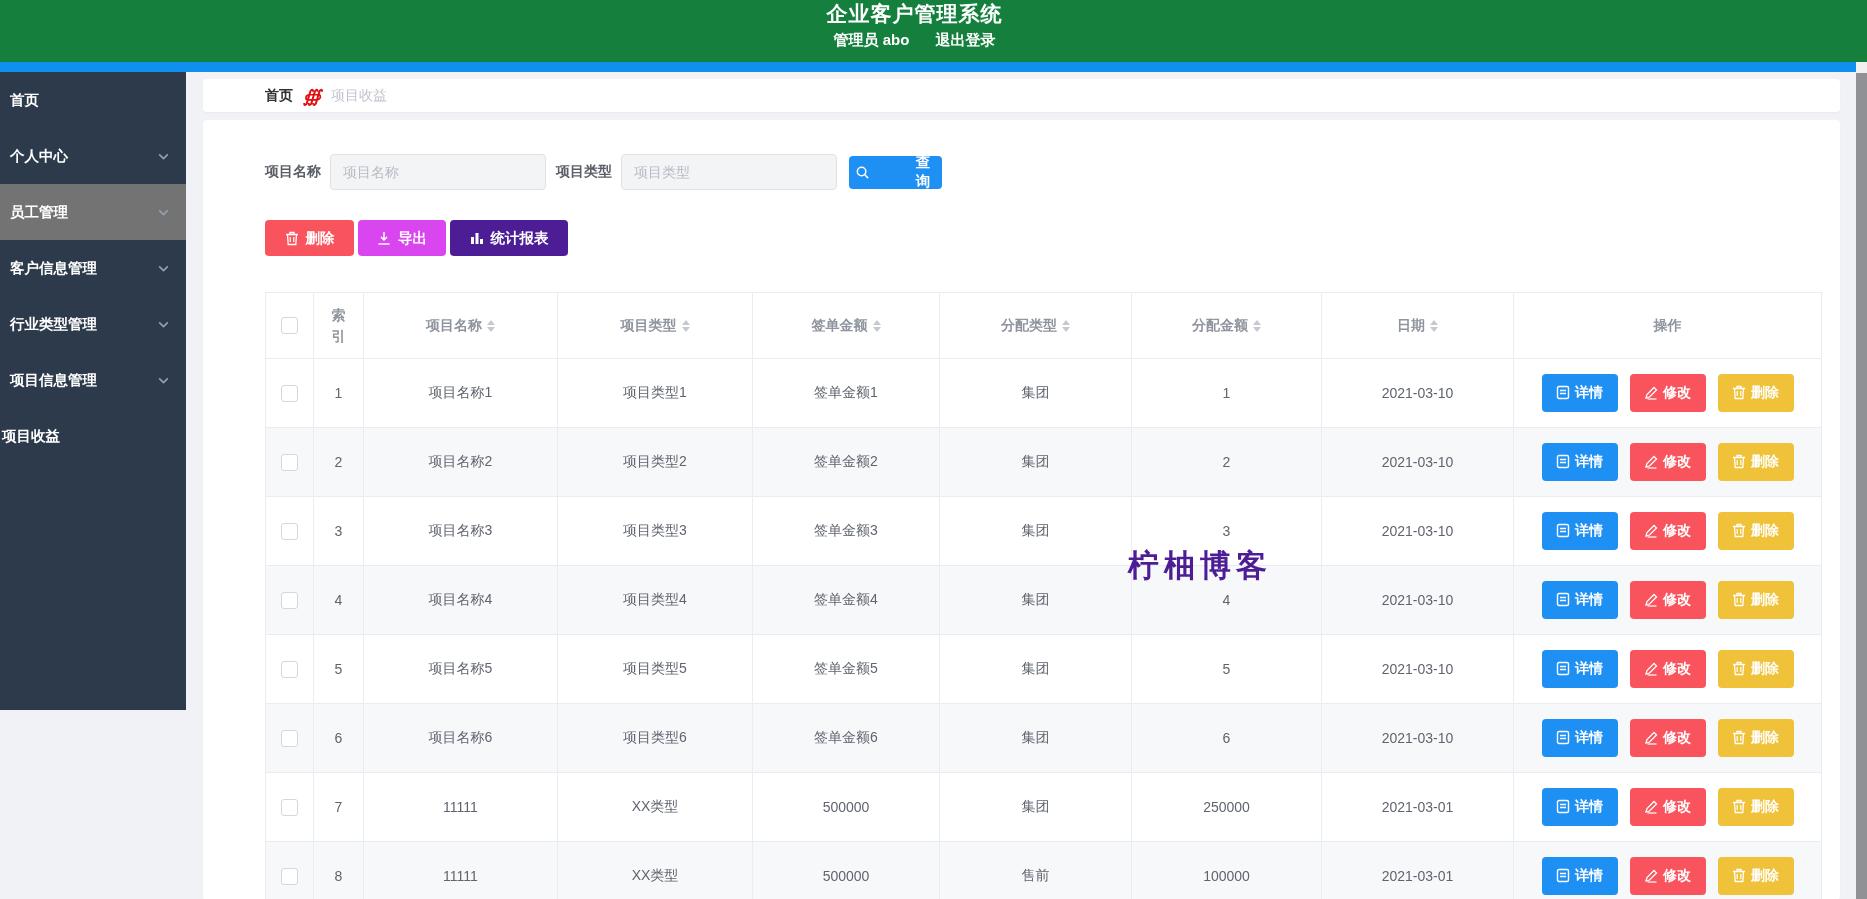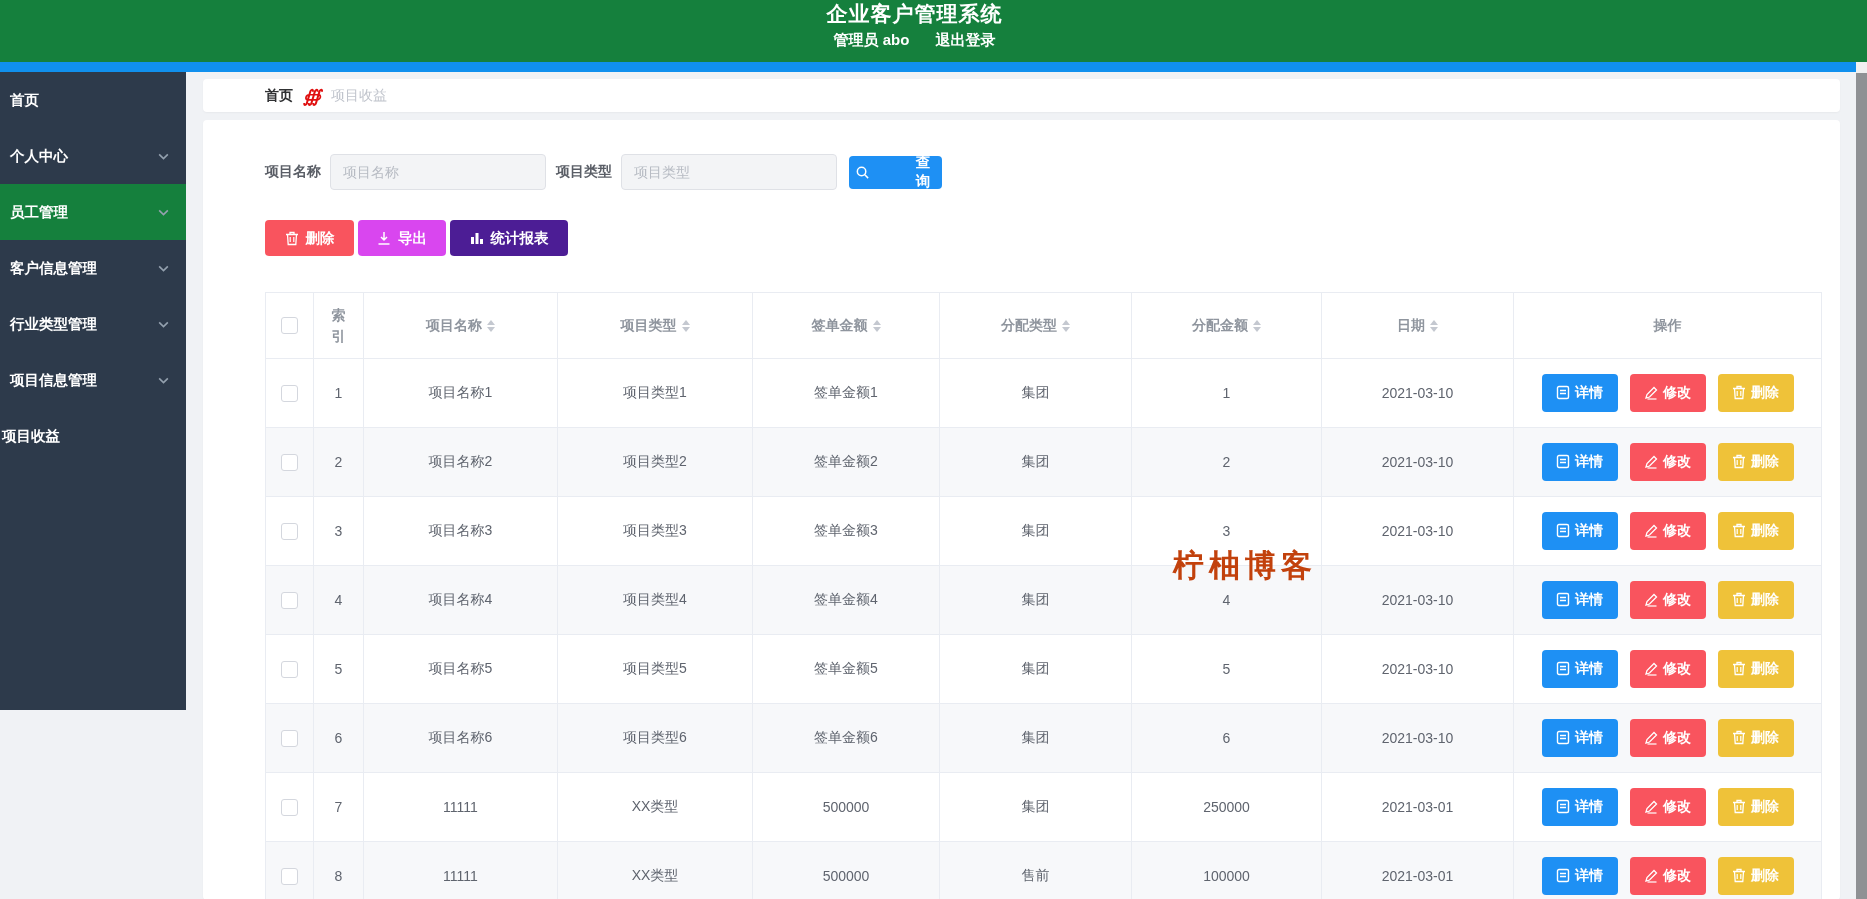--- a/index.html
+++ b/index.html
@@ -19,21 +19,21 @@
   .navbar-right span { color:#fff; font-size:15px; font-weight:bold; cursor:pointer; }
   .blue-bar { height:10px; background:#1090ee; }
 
   
   .layout { display:flex; height:638px; }
   .sidebar { width:186px; background:#2d3a4b; flex-shrink:0; }
   .side-item {
     height:56px; display:flex; align-items:center; justify-content:space-between;
     padding:0 16px 0 10px; color:#fff; font-size:14.5px; font-weight:bold; cursor:pointer;
   }
-  .side-item.highlight { background:#15803d; }
+  .side-item.highlight { background:#737373; }
   .side-item.sub { padding-left:2px; }
   .chev { display:flex; align-items:center; }
 
   .content { flex:1; padding:7px 27px 0 17px; }
   .crumb-card {
     background:#fff; border-radius:4px; height:33px; display:flex; align-items:center;
     padding-left:62px; gap:10px; box-shadow:0 1px 2px rgba(0,0,0,.04);
   }
   .crumb-home { color:#303133; font-weight:bold; font-size:14px; }
   .crumb-sep { color:#e01010; font-style:italic; font-weight:bold; font-size:17px;
@@ -87,21 +87,21 @@
   .car-down { width:0; height:0; border-left:4px solid transparent; border-right:4px solid transparent;
               border-top:5px solid #c4c8d0; }
   .btn-sm { height:38px; width:76px; font-size:14px; gap:5px; margin:0 6px; }
   .blue { background:#1e90f4; }
   .red { background:#f9545e; }
   .yellow { background:#efc239; }
 
   
   .watermark {
     position:absolute; left:1128px; top:545px; font-size:31px; font-weight:bold;
-    color:#c2410c; letter-spacing:5px; z-index:5; pointer-events:none;margin-left:45px;
+    color:#4c1d95; letter-spacing:5px; z-index:5; pointer-events:none;
   }
   .scrollbar { position:absolute; right:0; top:62px; width:11px; height:837px; background:#f1f1f1; }
   .scrollbar-thumb { position:absolute; top:11px; left:0; width:11px; height:826px; background:#8f9194; }
 </style>
 </head>
 <body>
 
 <div class="navbar">
   <div class="navbar-title">企业客户管理系统</div>
   <div class="navbar-right">

